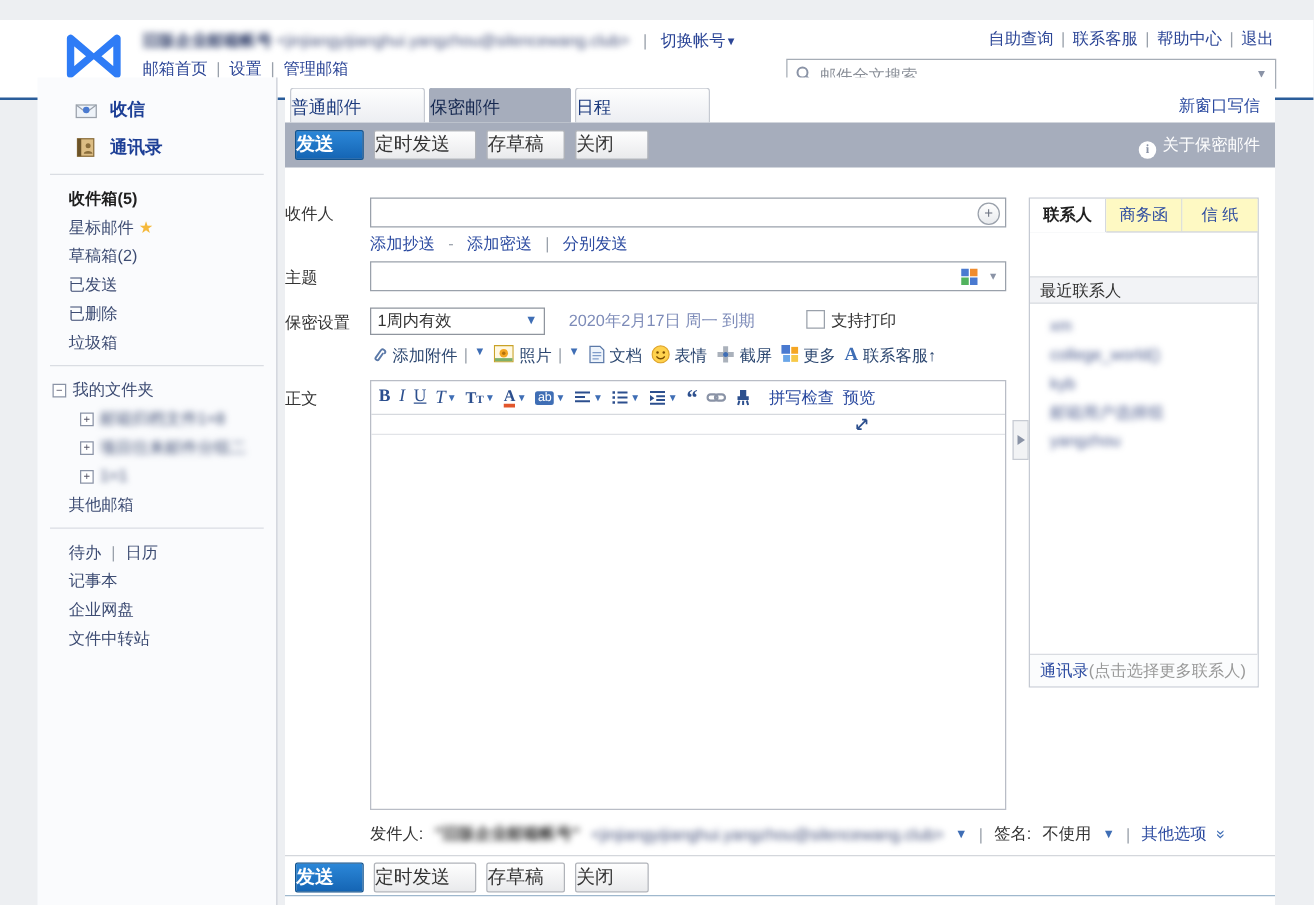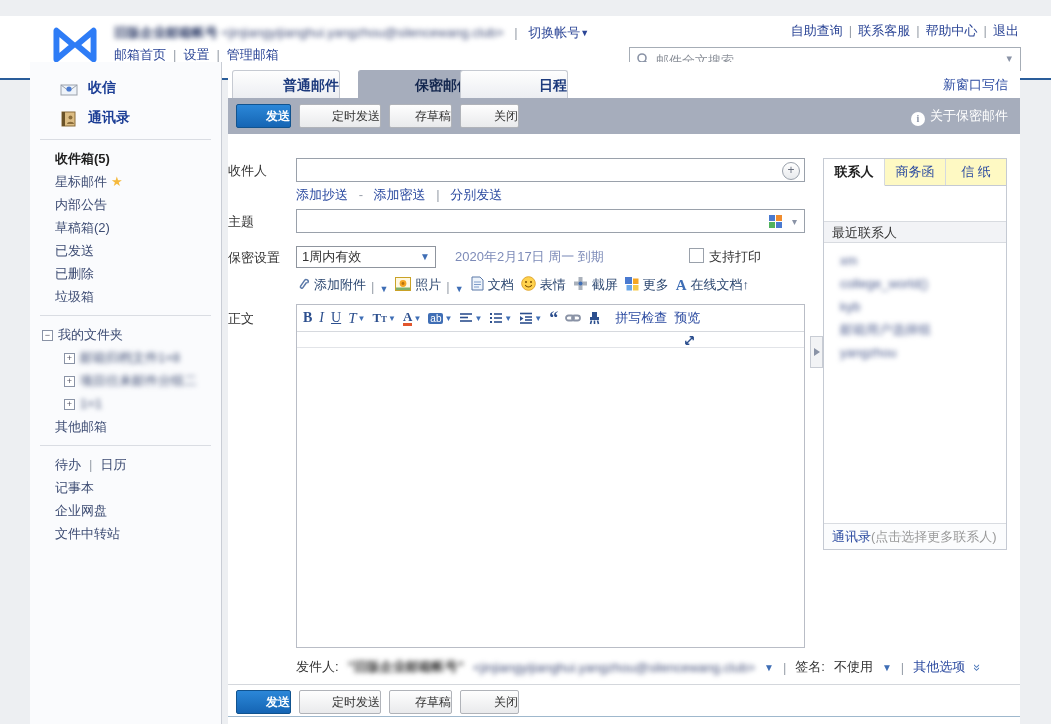--- a/index.html
+++ b/index.html
@@ -33,48 +33,48 @@
   .sbdiv{border-top:1px solid #dadde3;margin:7px 10px;}
   .sb-row{line-height:23px;padding-left:25px;font-size:13px;color:#3d4c73;cursor:pointer;white-space:nowrap;}
   .sb-row.bold{color:#1f1f1f;font-weight:bold;}
   .sb-row .star{color:#f5b93c;font-size:13px;margin-left:4px;}
   .tree-root{padding-left:12px;}
   .tree-child{padding-left:34px;}
   .tbox{display:inline-block;width:9px;height:9px;line-height:8px;border:1px solid #8a93a6;background:#fff;color:#556;font-size:9px;text-align:center;margin-right:5px;vertical-align:1px;}
   .sb-row .pipe{color:#9aa1ab;margin:0 8px;}
   
   #mn{position:absolute;left:228px;top:62px;width:792px;height:662px;background:#fff;}
-  .tab{position:absolute;top:8px;height:28px;line-height:28px;text-align:right;font-weight:bold;font-size:14px;color:#1c3a7d;background:linear-gradient(#fefefe,#eceef2);border:1px solid #c6cad2;border-bottom:none;border-radius:3px 3px 0 0;box-sizing:border-box;cursor:pointer;}
+  .tab{position:absolute;top:8px;height:28px;line-height:28px;text-align:left;font-weight:normal;font-size:14px;color:#1c3a7d;background:linear-gradient(#fefefe,#eceef2);border:1px solid #c6cad2;border-bottom:none;border-radius:3px 3px 0 0;box-sizing:border-box;cursor:pointer;}
   .tab.active{background:#a6adbc;color:#13264e;border-color:#a6adbc;}
   #newwin{position:absolute;right:12px;top:14px;font-size:13px;color:#2b4aa0;}
   #tbar{position:absolute;left:0;top:36px;width:792px;height:36px;background:#a6adbc;}
-  .btn{position:absolute;top:6px;height:24px;line-height:22px;text-align:right;font-size:12px;color:#333;background:linear-gradient(#fefefe,#e9eaec);border:1px solid #b0b3b9;border-radius:2px;box-sizing:border-box;cursor:pointer;}
+  .btn{position:absolute;top:6px;height:24px;line-height:22px;text-align:left;font-size:15px;color:#333;background:linear-gradient(#fefefe,#e9eaec);border:1px solid #b0b3b9;border-radius:2px;box-sizing:border-box;cursor:pointer;}
   .btn.primary{background:linear-gradient(#2b87d8,#1565b4);border-color:#11538f;color:#fff;font-weight:bold;}
   #about{position:absolute;right:12px;top:0;height:36px;line-height:36px;color:#fff;font-size:13px;cursor:pointer;}
   .info-i{display:inline-block;width:14px;height:14px;line-height:14px;border-radius:50%;background:#fff;color:#8a93a6;font-size:10px;font-weight:bold;font-family:"Liberation Serif",serif;text-align:center;margin-right:5px;vertical-align:-2px;}
   .flabel{position:absolute;left:0;width:62px;font-size:13px;color:#333;}
   .finput{position:absolute;left:68px;width:509px;height:24px;border:1px solid #9aa1ab;background:#fff;box-sizing:border-box;}
   .finput input{position:absolute;left:4px;top:2px;width:460px;height:18px;border:none;outline:none;font-size:13px;background:transparent;}
   .plusbtn{position:absolute;right:4px;top:3px;width:16px;height:16px;border:1px solid #9aa1ab;border-radius:50%;background:linear-gradient(#fff,#e8eaed);color:#6b7280;font-size:12px;line-height:14px;text-align:center;cursor:pointer;}
   #ccrow{position:absolute;left:68px;top:124px;font-size:13px;}
   #ccrow a{color:#2b4aa0;}
   #ccrow .sep{color:#9aa1ab;margin:0 7px;}
   .gridic{position:absolute;display:inline-grid;grid-template-columns:6px 6px;grid-template-rows:6px 6px;gap:1px;}
   .gridic i{display:block;}
   #subj-ic{right:22px;top:5px;}
   #subj-dd{position:absolute;right:7px;top:6px;color:#8a93a6;font-size:10px;cursor:pointer;}
   #secrow{position:absolute;left:0;top:184px;width:792px;height:24px;font-size:13px;}
   #secsel{position:absolute;left:68px;top:0;width:140px;height:22px;border:1px solid #8f959e;background:#fff;box-sizing:border-box;line-height:20px;padding-left:5px;color:#333;cursor:pointer;}
   #secsel .dd{position:absolute;right:5px;top:0;color:#3f6eb5;font-size:10px;}
   #expire{position:absolute;left:227px;top:2px;color:#7d8bb8;}
-  #prt{position:absolute;left:417px;top:2px;margin-left:44px;}
+  #prt{position:absolute;left:417px;top:2px;}
   #prt .cb{display:inline-block;width:13px;height:13px;border:1px solid #9aa1ab;background:#fff;vertical-align:-2px;margin-right:5px;cursor:pointer;}
   #prt .lb{color:#333;}
   #attrow{position:absolute;left:68px;top:212px;height:22px;display:flex;align-items:center;gap:7px;font-size:13px;color:#2c4770;white-space:nowrap;}
-  .att{display:flex;align-items:flex-end;gap:4px;cursor:pointer;}
+  .att{display:flex;align-items:flex-start;gap:4px;cursor:pointer;}
   .att .bar{color:#9aa1ab;margin:0 1px;}
   .att .dd{color:#3f6eb5;font-size:9px;}
   #bodylbl{top:248px;}
   #editor{position:absolute;left:68px;top:242px;width:509px;height:344px;border:1px solid #b9bdc6;background:#fff;box-sizing:border-box;}
   #etbar{height:26px;border-bottom:1px solid #d6d9de;display:flex;align-items:center;gap:7px;padding:0 6px;font-size:13px;color:#2c4f8e;}
   .eic{display:flex;align-items:center;cursor:pointer;color:#2c4f8e;}
   .eic b,.eic i,.eic u{font-family:"Liberation Serif",serif;font-size:14px;}
   .eic .dd{color:#3f6eb5;font-size:8px;margin-left:1px;}
   .eic .hl{background:#3f6eb5;color:#fff;font-size:10px;padding:0 2px;border-radius:2px;}
   .eic .clr{border-bottom:3px solid #e2562c;line-height:12px;font-family:"Liberation Serif",serif;font-weight:bold;}
@@ -155,21 +155,20 @@
               <rect x="2" y="2" width="13" height="14" fill="#dcbd84" stroke="#8a6d3b"></rect>
               <rect x="2" y="2" width="3" height="14" fill="#6b5328"></rect>
               <circle cx="10.5" cy="7.5" r="2" fill="#8a6d3b"></circle>
               <path d="M7 14 C7 11,14 11,14 14 Z" fill="#8a6d3b"></path>
             </svg></span><span class="lb">通讯录</span></div>
       </div>
     <div class="sbdiv"></div>
     <div id="sb-folders">
         <div class="sb-row bold">收件箱(5)</div>
         <div class="sb-row">星标邮件<span class="star">★</span></div>
-        <div class="sb-row">内部公告</div>
         <div class="sb-row">草稿箱(2)</div>
         <div class="sb-row">已发送</div>
         <div class="sb-row">已删除</div>
         <div class="sb-row">垃圾箱</div>
       </div>
     <div class="sbdiv"></div>
     <div id="sb-tree">
         <div class="sb-row tree-root"><span class="tbox">−</span>我的文件夹</div>
         <div class="sb-row tree-child"><span class="tbox">+</span><span class="blur">邮箱归档文件1+8</span></div>
         <div class="sb-row tree-child"><span class="tbox">+</span><span class="blur">项目往来邮件分组二</span></div>
@@ -181,21 +180,21 @@
         <div class="sb-row"><a style="color:#3d4c73">待办</a><span class="pipe">|</span><a style="color:#3d4c73">日历</a></div>
         <div class="sb-row"><a style="color:#3d4c73">记事本</a></div>
         <div class="sb-row"><a style="color:#3d4c73">企业网盘</a></div>
         <div class="sb-row"><a style="color:#3d4c73">文件中转站</a></div>
       </div>
   </div>
 
   <div id="mn">
     <div id="tabs">
         <div class="tab" style="left:4px;width:108px;">普通邮件</div>
-        <div class="tab active" style="left:115px;width:114px;margin-left:15px;">保密邮件</div>
+        <div class="tab active" style="left:115px;width:114px;">保密邮件</div>
         <div class="tab" style="left:232px;width:108px;">日程</div>
       </div>
     <a id="newwin">新窗口写信</a>
 
     <div id="tbar">
       <div class="btn primary" style="left:8px;width:55px;">发送</div>
       <div class="btn" style="left:71px;width:82px;">定时发送</div>
       <div class="btn" style="left:161px;width:63px;">存草稿</div>
       <div class="btn" style="left:232px;width:59px;">关闭</div>
       <div id="about"><span class="info-i">i</span><span>关于保密邮件</span></div>
@@ -288,21 +287,21 @@
           <span><svg width="14" height="14" viewBox="0 0 14 14">
               <rect x="0" y="0" width="7" height="7" fill="#4a7ad0"></rect>
               <rect x="8" y="1.5" width="5.5" height="5.5" fill="#f5a623"></rect>
               <rect x="1.5" y="8" width="5.5" height="5.5" fill="#6aa6e8"></rect>
               <rect x="8" y="8" width="5.5" height="5.5" fill="#f7c948"></rect>
             </svg></span>
           <span>更多</span>
         </span>
         <span class="att">
           <span><span style="font-family:'Liberation Serif',serif;font-weight:bold;color:#3f6eb5;font-size:15px;">A</span></span>
-          <span>在线文档↑</span>
+          <span>联系客服↑</span>
         </span>
       </div>
 
     <div class="flabel" id="bodylbl">正文</div>
     <div id="editor">
       <div id="etbar">
           <span class="eic">
             <b>B</b>
           </span>
           <span class="eic">

